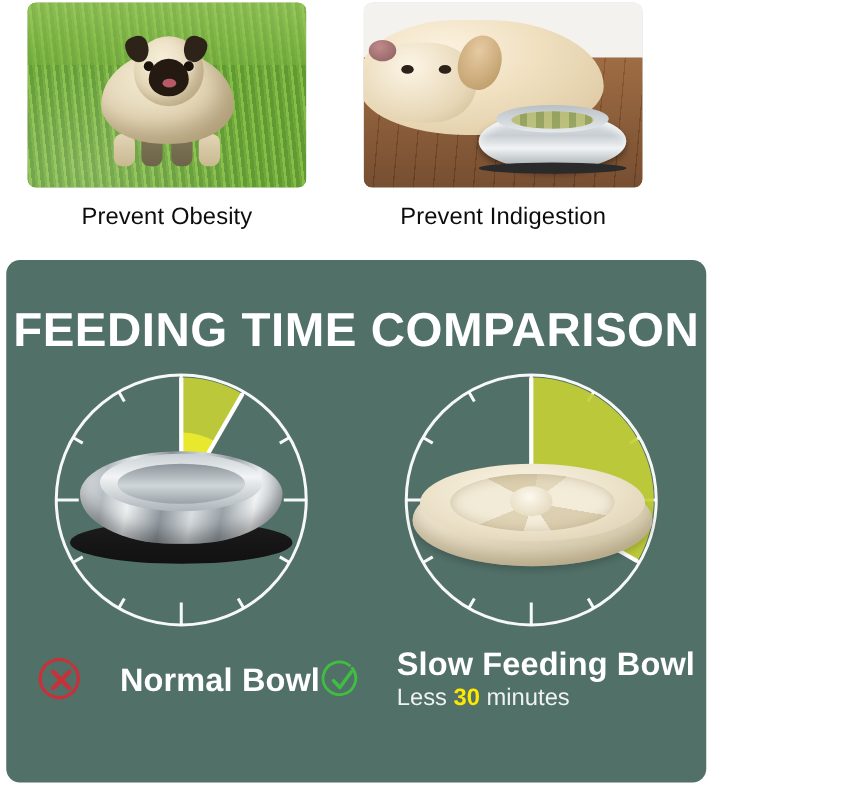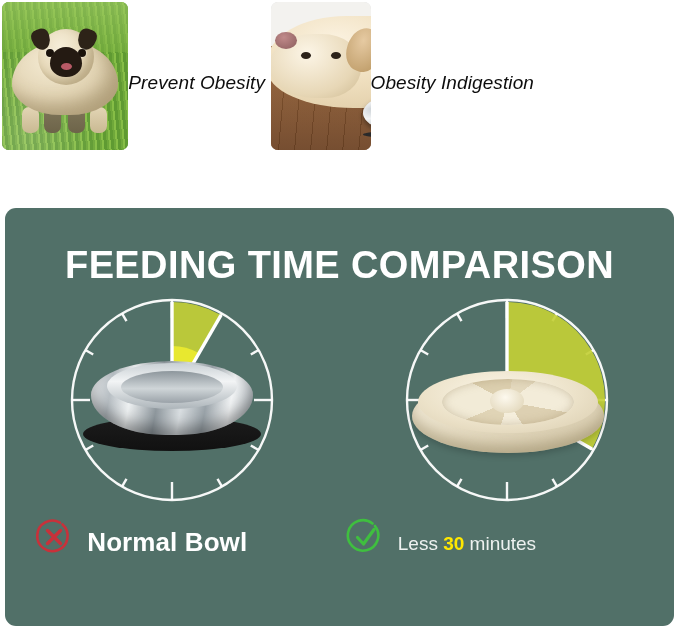--- a/index.html
+++ b/index.html
@@ -19,23 +19,22 @@
   .photo-strip {
     display: flex;
     gap: 6px;
     padding: 2px 2px 0 2px;
     box-sizing: border-box;
     width: 679px;
   }
   .photo-cell {
     width: 263px;
     display: flex;
-    flex-direction: row;
+    flex-direction: column;
     align-items: center;
-    font-style: italic;
   }
   .photo-frame {
     width: 223px;
     height: 148px;
     border-radius: 7px;
     overflow: hidden;
     position: relative;
     background: #dcdcdc;
   }
   .photo-caption {
@@ -146,21 +145,21 @@
     background:linear-gradient(#b9c0c5,#e6e9eb);}
   .bowl3-food{position:absolute;left:22%;top:-1px;width:56%;height:14px;border-radius:50%;
     background:repeating-linear-gradient(90deg,#b7bb6b 0 7px,#8d9a4c 7px 13px);opacity:.85;}
   .bowl3::after{content:"";position:absolute;left:0;bottom:-3px;width:100%;height:9px;border-radius:50%;background:#2a2a2a;}
 
   
   .panel {
     position: absolute;
     left: 5px;
     top: 208px;
-    width: 669px;
+    width: 560px;
     height: 418px;
     border-radius: 11px;
     background: #517068;
     box-sizing: border-box;
     overflow: hidden;
   }
   .panel-title {
     text-align: center;
     color: #ffffff;
     font-size: 38px;
@@ -225,21 +224,21 @@
   }
 
   
   .legend {
     display: flex;
     justify-content: space-around;
     margin-top: 6px;
     padding: 0 24px;
     box-sizing: border-box;
   }
-  .legend-item { display: flex; align-items: flex-end; gap: 13px; width: 300px; }
+  .legend-item { display: flex; align-items: center; gap: 27px; width: 300px; }
   .legend-text { display: flex; flex-direction: column; }
   .legend-title {
     color: #ffffff;
     font-size: 26px;
     font-weight: bold;
     line-height: 1.12;
     letter-spacing: .1px;
     white-space: nowrap;
   }
   .legend-sub {
@@ -286,21 +285,21 @@
           <div class="lab-eye l"></div>
             <div class="lab-eye r"></div>
         </div>
         <div class="lab-nose"></div>
         <div class="lab-ear"></div>
         <div class="bowl3">
           <div class="bowl3-food"></div>
         </div>
       </div>
     </div>
-    <div class="photo-caption">Obesity Indigestion</div>
+    <div class="photo-caption">Prevent Indigestion</div>
   </div>
 
 </div>
 
 <div class="panel">
 
   <div class="panel-title">FEEDING TIME COMPARISON</div>
 
   <div class="gauges">
 
@@ -385,18 +384,19 @@
         <div class="legend-title">Normal Bowl</div>
       </div>
     </div>
 
     <div class="legend-item">
       <svg width="40" height="40" viewBox="0 0 40 40">
         <path d="M30 9 A15.2 15.2 0 1 1 27.5 6.5" fill="none" stroke="#3fbf3f" stroke-width="2.6" stroke-linecap="round"></path>
         <path d="M12.5 20.5 L18.5 27 L29 12.5" fill="none" stroke="#3fbf3f" stroke-width="3.2" stroke-linecap="round" stroke-linejoin="round"></path>
       </svg>
       <div class="legend-text">
+        <div class="legend-title">Slow Feeding Bowl</div>
         <div class="legend-sub"><span>Less </span><b>30</b><span> minutes</span></div>
       </div>
     </div>
 
   </div>
 </div>
 
 </body></html>

